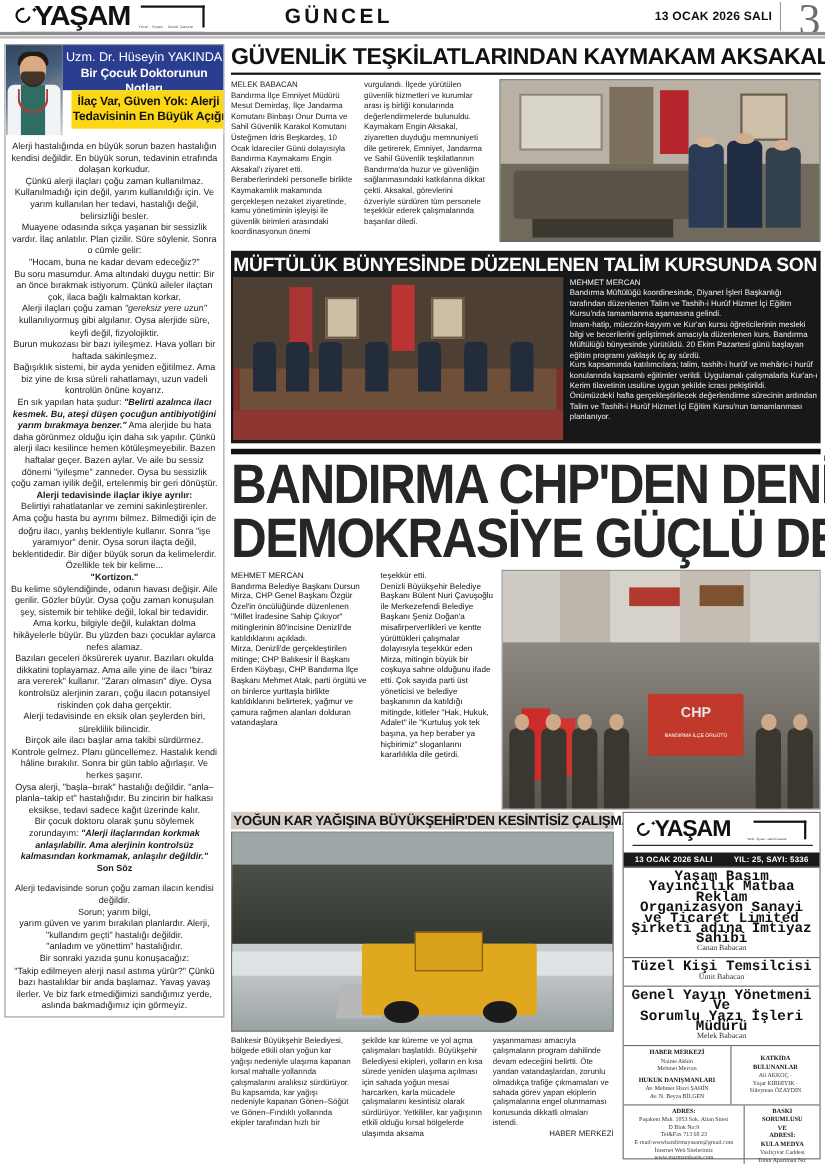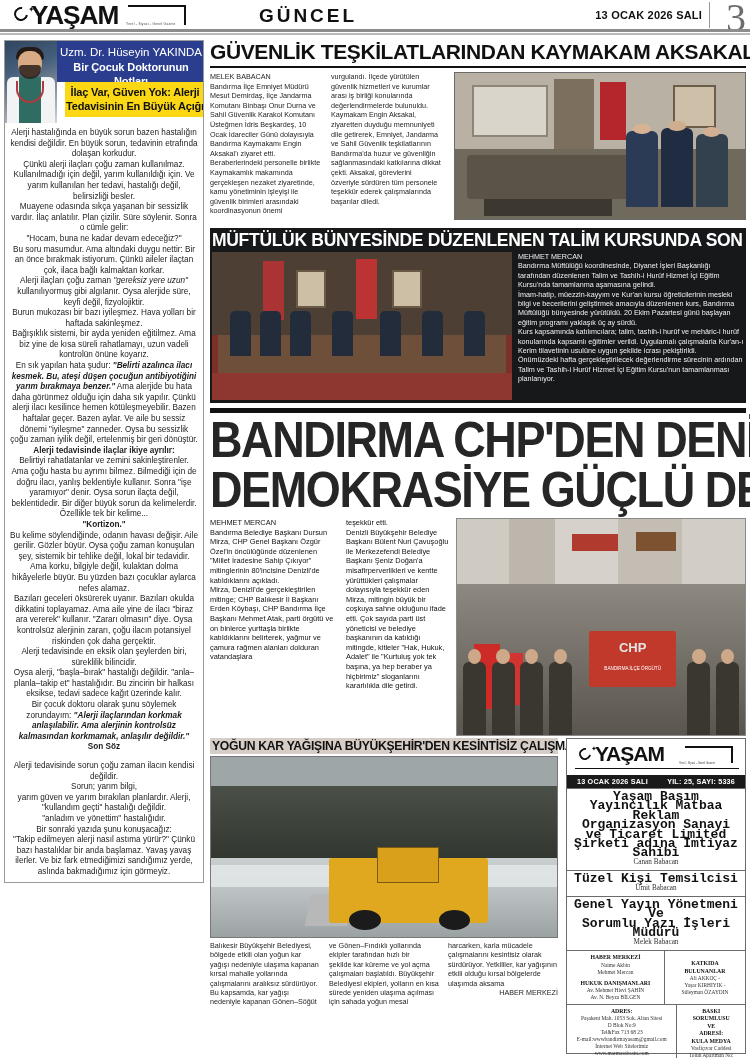--- a/index.html
+++ b/index.html
@@ -274,20 +274,21 @@
         <p>Burun mukozası bir bazı iyileşmez. Hava yolları bir haftada sakinleşmez.</p>
         <p>Bağışıklık sistemi, bir ayda yeniden eğitilmez. Ama biz yine de kısa süreli rahatlamayı, uzun vadeli kontrolün önüne koyarız.</p>
         <p><span>En sık yapılan hata şudur: </span><span class="bi">"Belirti azalınca ilacı kesmek. Bu, ateşi düşen çocuğun antibiyotiğini yarım bırakmaya benzer."</span><span> Ama alerjide bu hata daha görünmez olduğu için daha sık yapılır. Çünkü alerji ilacı kesilince hemen kötüleşmeyebilir. Bazen haftalar geçer. Bazen aylar. Ve aile bu sessiz dönemi "iyileşme" zanneder. Oysa bu sessizlik çoğu zaman iyilik değil, ertelenmiş bir geri dönüştür.</span></p>
         <p class="b">Alerji tedavisinde ilaçlar ikiye ayrılır:</p>
         <p>Belirtiyi rahatlatanlar ve zemini sakinleştirenler. Ama çoğu hasta bu ayrımı bilmez. Bilmediği için de doğru ilacı, yanlış beklentiyle kullanır. Sonra "işe yaramıyor" denir. Oysa sorun ilaçta değil, beklentidedir.  Bir diğer büyük sorun da kelimelerdir. Özellikle tek bir kelime...</p>
         <p class="b">"Kortizon."</p>
         <p>Bu kelime söylendiğinde, odanın havası değişir. Aile gerilir. Gözler büyür. Oysa çoğu zaman konuşulan şey, sistemik bir tehlike değil, lokal bir tedavidir.</p>
         <p>Ama korku, bilgiyle değil, kulaktan dolma hikâyelerle büyür. Bu yüzden bazı çocuklar aylarca nefes alamaz.</p>
         <p>Bazıları geceleri öksürerek uyanır. Bazıları okulda dikkatini toplayamaz. Ama aile yine de ilacı "biraz ara vererek" kullanır. "Zararı olmasın" diye. Oysa kontrolsüz alerjinin zararı, çoğu ilacın potansiyel riskinden çok daha gerçektir.</p>
         <p>Alerji tedavisinde en eksik olan şeylerden biri, süreklilik bilincidir.</p>
+        <p>Birçok aile ilacı başlar ama takibi sürdürmez. Kontrole gelmez. Planı güncellemez. Hastalık kendi hâline bırakılır. Sonra bir gün tablo ağırlaşır. Ve herkes şaşırır.</p>
         <p>Oysa alerji, "başla–bırak" hastalığı değildir. "anla–planla–takip et" hastalığıdır. Bu zincirin bir halkası eksikse, tedavi sadece kağıt üzerinde kalır.</p>
         <p><span>Bir çocuk doktoru olarak şunu söylemek zorundayım: </span><span class="bi">"Alerji ilaçlarından korkmak anlaşılabilir. Ama alerjinin kontrolsüz kalmasından korkmamak, anlaşılır değildir."</span></p>
         <p class="b">Son Söz</p>
         <div class="spacer"></div>
         <p>Alerji tedavisinde sorun çoğu zaman ilacın kendisi değildir.</p>
         <p>Sorun; yarım bilgi,</p>
         <p>yarım güven ve yarım bırakılan planlardır. Alerji, "kullandım geçti" hastalığı değildir.</p>
         <p>"anladım ve yönettim" hastalığıdır.</p>
         <p>Bir sonraki yazıda şunu konuşacağız:</p>
         <p>"Takip edilmeyen alerji nasıl astıma yürür?" Çünkü bazı hastalıklar bir anda başlamaz. Yavaş yavaş ilerler. Ve biz fark etmediğimizi sandığımız yerde, aslında bakmadığımız için görmeyiz.</p>
@@ -408,20 +409,21 @@
         <div class="s-snowbank"></div>
       <div class="s-blade"></div>
       <div class="s-mach"></div>
       <div class="s-cab"></div>
       <div class="s-wheel1"></div>
         <div class="s-wheel2"></div>
     </div>
     <div class="art4-text">
       <div>Balıkesir Büyükşehir Belediyesi, bölgede etkili olan yoğun kar yağışı nedeniyle ulaşıma kapanan kırsal mahalle yollarında çalışmalarını aralıksız sürdürüyor. Bu kapsamda, kar yağışı nedeniyle kapanan Gönen–Söğüt ve Gönen–Fındıklı yollarında ekipler tarafından hızlı bir</div>
       <div>şekilde kar küreme ve yol açma çalışmaları başlatıldı. Büyükşehir Belediyesi ekipleri, yolların en kısa sürede yeniden ulaşıma açılması için sahada yoğun mesai harcarken, karla mücadele çalışmalarını kesintisiz olarak sürdürüyor. Yetkililer, kar yağışının etkili olduğu kırsal bölgelerde ulaşımda aksama</div>
+      <div>yaşanmaması amacıyla çalışmaların program dahilinde devam edeceğini belirtti. Öte yandan vatandaşlardan, zorunlu olmadıkça trafiğe çıkmamaları ve sahada görev yapan ekiplerin çalışmalarına engel olunmaması konusunda dikkatli olmaları istendi.</div>
       <span class="src">HABER MERKEZİ</span>
     </div>
   </div>
 
   <div class="imprint">
     <div class="imp-logo">
       <div class="imp-moon"></div>
       <div class="imp-star">✦</div>
       <div class="imp-logo-text">YAŞAM</div>
       <div class="imp-rule"></div>

